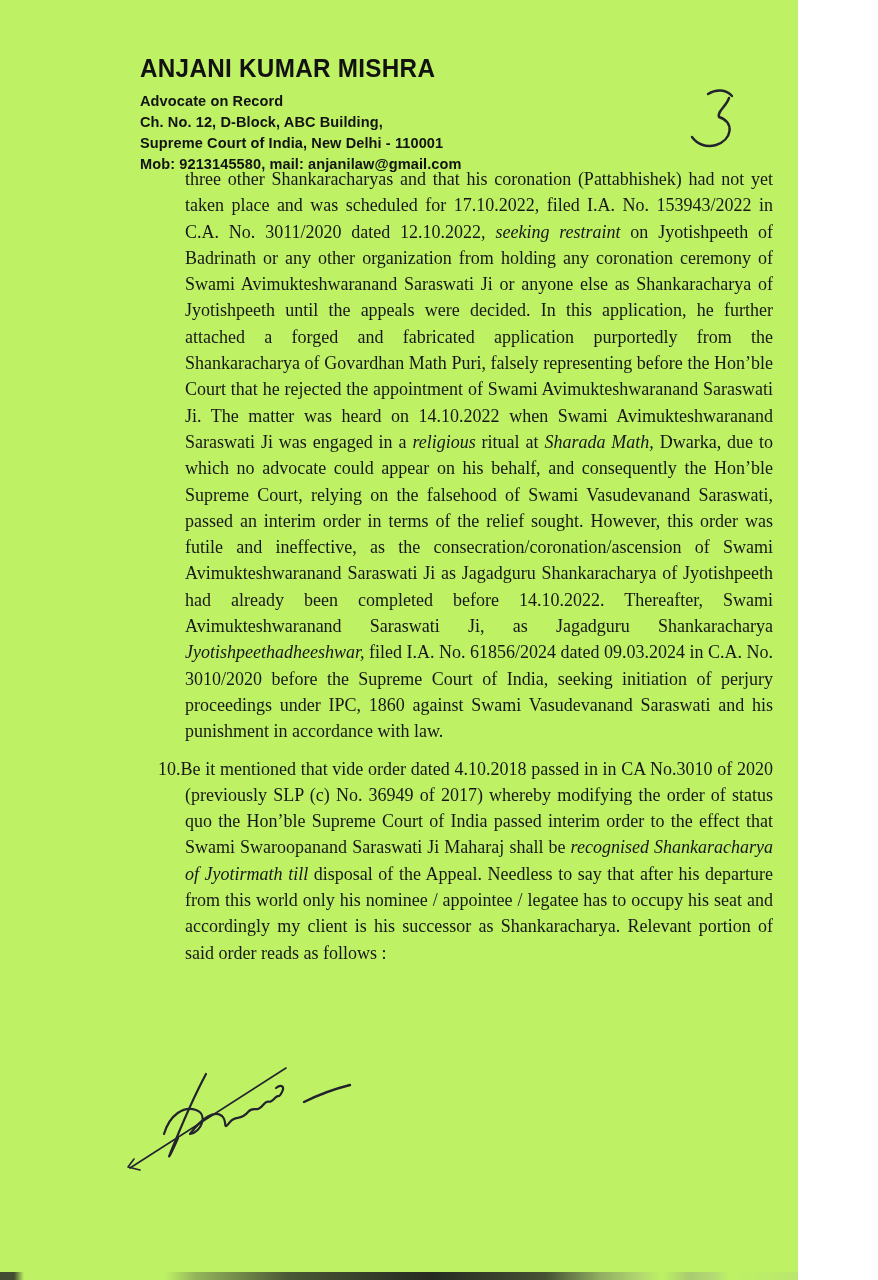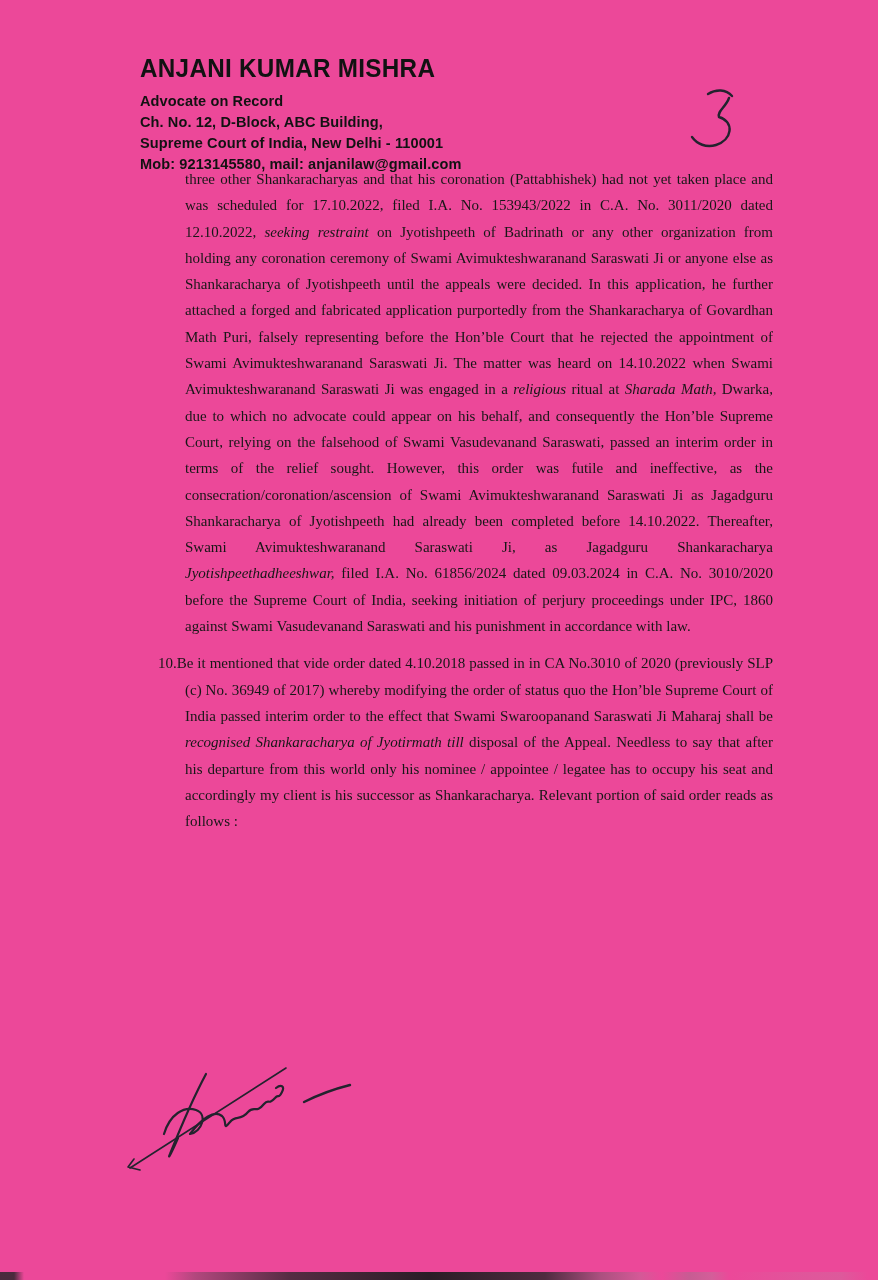--- a/index.html
+++ b/index.html
@@ -1,19 +1,19 @@
 <!DOCTYPE html>
 <html><head>
 <meta charset="utf-8">
 <style>
   html,body{margin:0;padding:0;background:#ffffff;}
   .page{
     position:relative;
-    width:878px;height:1280px;
-    background:#ec4899;
+    width:798px;height:1280px;
+    background:#bef264;
     overflow:hidden;
     font-family:"Liberation Serif",serif;
   }
   
   .letterhead{
     position:absolute;left:140px;top:54px;
     font-family:"Liberation Sans",sans-serif;
     font-weight:700;color:#121212;
     transform:scaleX(0.97);transform-origin:left top;
   }
@@ -21,21 +21,21 @@
     font-size:25px;letter-spacing:0.3px;margin:0 0 7px 0;white-space:nowrap;
   }
   .letterhead .sub{
     font-size:15px;line-height:21px;white-space:nowrap;letter-spacing:0.1px;
   }
   
   .page-num{position:absolute;left:688px;top:84px;width:56px;height:76px;}
   
   .doc-body{
     position:absolute;left:185px;top:166px;width:588px;
-    font-size:15px;line-height:26.3px;color:#171717;
+    font-size:18px;line-height:26.3px;color:#171717;
     text-align:justify;
   }
   .para{margin:0;}
   .para + .para{margin-top:11px;}
   .para.numbered{text-indent:-27px;}
   .i{font-style:italic;}
   .num{font-style:normal;}
   
   .signature{position:absolute;left:118px;top:1048px;width:250px;height:130px;}
   

